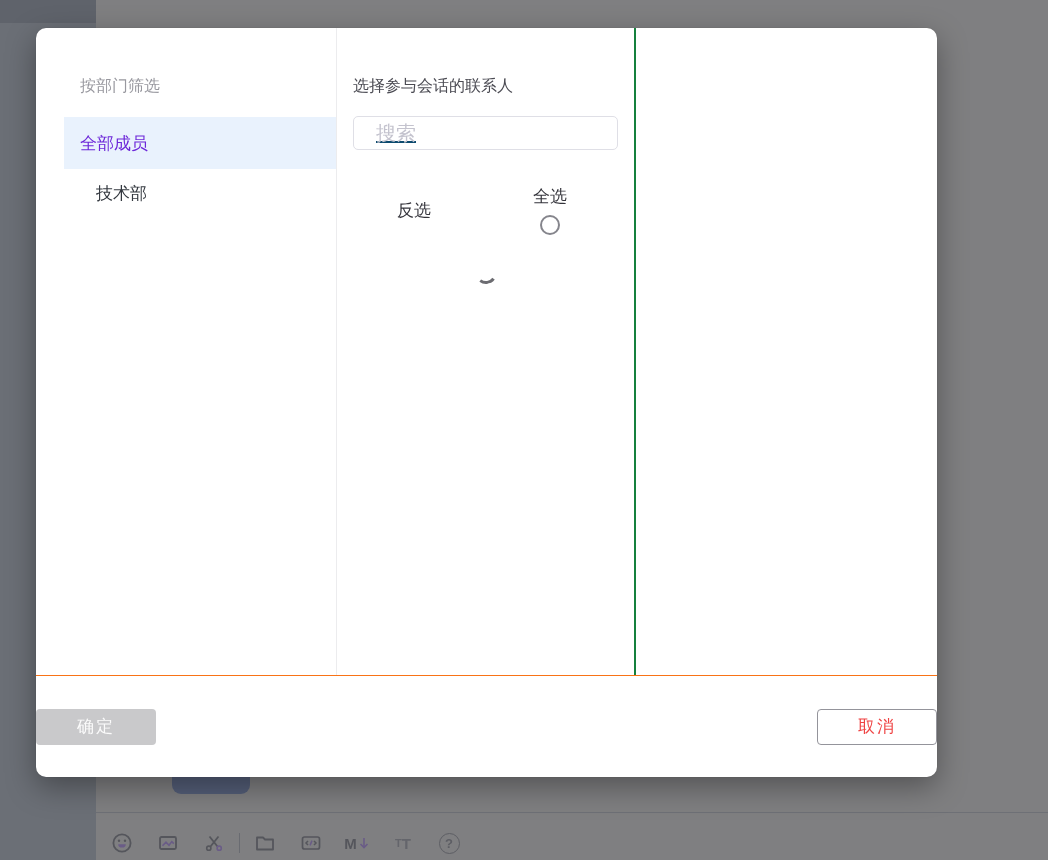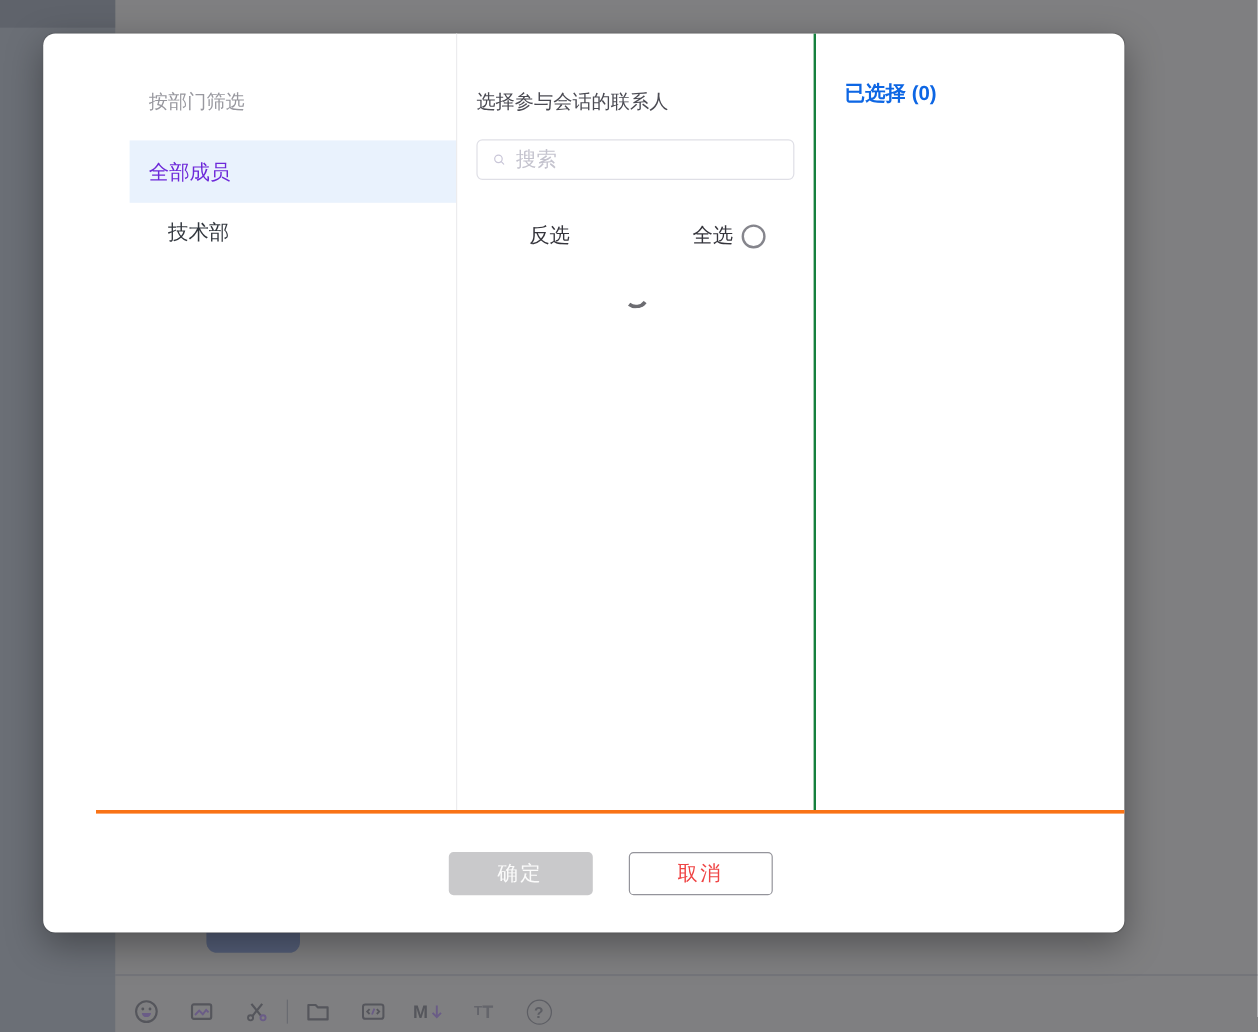--- a/index.html
+++ b/index.html
@@ -26,57 +26,57 @@
   .help-circle { width:21px; height:21px; border:1.8px solid #5d5e64; border-radius:50%;
                  display:flex; align-items:center; justify-content:center;
                  color:#5d5e64; font-size:13px; font-weight:bold; }
   .md-wrap { display:flex; align-items:flex-end; gap:1px; }
 
   
   .modal {
     position:absolute; left:36px; top:28px; width:901px; height:749px;
     background:#fff; border-radius:10px;
     box-shadow:0 10px 30px rgba(0,0,0,0.35), 0 0 1px rgba(0,0,0,0.25);
-    display:flex; flex-direction:column;padding-left:44px;
+    display:flex; flex-direction:column;
   }
   .modal-body { flex:1; display:flex; min-height:0; }
   .col-left  { width:300px; }
   .col-mid   { width:300px; border-left:1px solid #ececee; border-right:2px solid #15803d; }
   .col-right { flex:1; }
 
   .panel-header { margin-top:48px; font-size:16px; line-height:20px; color:#98989f; }
   .col-left  .panel-header { margin-left:44px; }
   .col-mid   .panel-header { margin-left:16px; color:#4b4b53; }
 
   .dept-list { margin-top:21px; }
   .dept-item { display:flex; align-items:center; font-size:17px; color:#33383f; cursor:pointer; }
   .dept-item.selected { height:52px; margin-left:28px; padding-left:16px;
                         background:#e9f2fd; color:#6d28d9; }
   .dept-item.child { height:49px; padding-left:60px;font-family:Liberation Mono, monospace; }
 
   .search-box { margin:20px 16px 0; height:34px; border:1px solid #dfdfe6; border-radius:5px;
                 display:flex; align-items:center; padding:0 10px 0 13px; background:#fff; }
   .search-box input { flex:1; border:none; outline:none; margin-left:9px;
-                      font-size:17px; color:#c2410c; background:transparent;
-                      font-family:"Liberation Sans","DejaVu Sans",sans-serif; }
+                      font-size:20px; color:#0c4a6e; background:transparent;
+                      font-family:"Liberation Sans","DejaVu Sans",sans-serif;text-decoration:underline; }
   .search-box input::placeholder { color:#c4c3ce; }
 
   .controls-row { margin-top:35px; display:flex; align-items:center; font-size:17px; color:#35353c; }
   .invert-btn { margin-left:60px; cursor:pointer; }
-  .selectall  { margin-left:102px; display:flex; align-items:center; gap:7px; cursor:pointer; }
+  .selectall  { margin-left:102px; display:flex; align-items:center; gap:7px; cursor:pointer;flex-direction:column; }
   .radio-circle { width:20px; height:20px; border:2px solid #85858c; border-radius:50%; background:#fff; }
 
   .spinner { width:22px; height:22px; margin:27px auto 0; border-radius:50%;
              border:3px solid transparent; border-bottom-color:#6c6c71;
              transform:rotate(-8deg); }
 
   .selected-header { margin:38px 0 0 24px; font-size:17px; font-weight:bold; color:#0d66e4; }
 
-  .modal-footer { height:102px; border-top:3px solid #f97316;
-                  display:flex; align-items:center; justify-content:center; gap:30px; }
+  .modal-footer { height:102px; border-top:1px solid #f97316;
+                  display:flex; align-items:center; justify-content:space-between; gap:30px; }
   .btn { width:120px; height:36px; border-radius:4px; font-size:17px; letter-spacing:2px;
          display:flex; align-items:center; justify-content:center; cursor:pointer;
          font-family:"Liberation Sans","DejaVu Sans",sans-serif; }
   .btn-confirm { background:#c9c9cb; color:#fbfbfb; border:none; }
   .btn-cancel  { background:#fff; border:1px solid #94949b; color:#ef4444; }
 </style>
 </head>
 <body>
 
 <div class="bg-sidebar"></div>
@@ -168,26 +168,20 @@
       <div class="controls-row">
         <span class="invert-btn">反选</span>
         <span class="selectall">
           <span>全选</span>
           <span class="radio-circle"></span>
         </span>
       </div>
       <div class="spinner"></div>
     </div>
 
-    <div class="col-right">
-      <div class="selected-header">
-        <span>已选择</span>
-        <span>(0)</span>
-      </div>
-    </div>
 
   </div>
 
   <div class="modal-footer">
     <button class="btn btn-confirm" disabled="">确定</button>
     <button class="btn btn-cancel">取消</button>
   </div>
 </div>
 
 </body></html>

